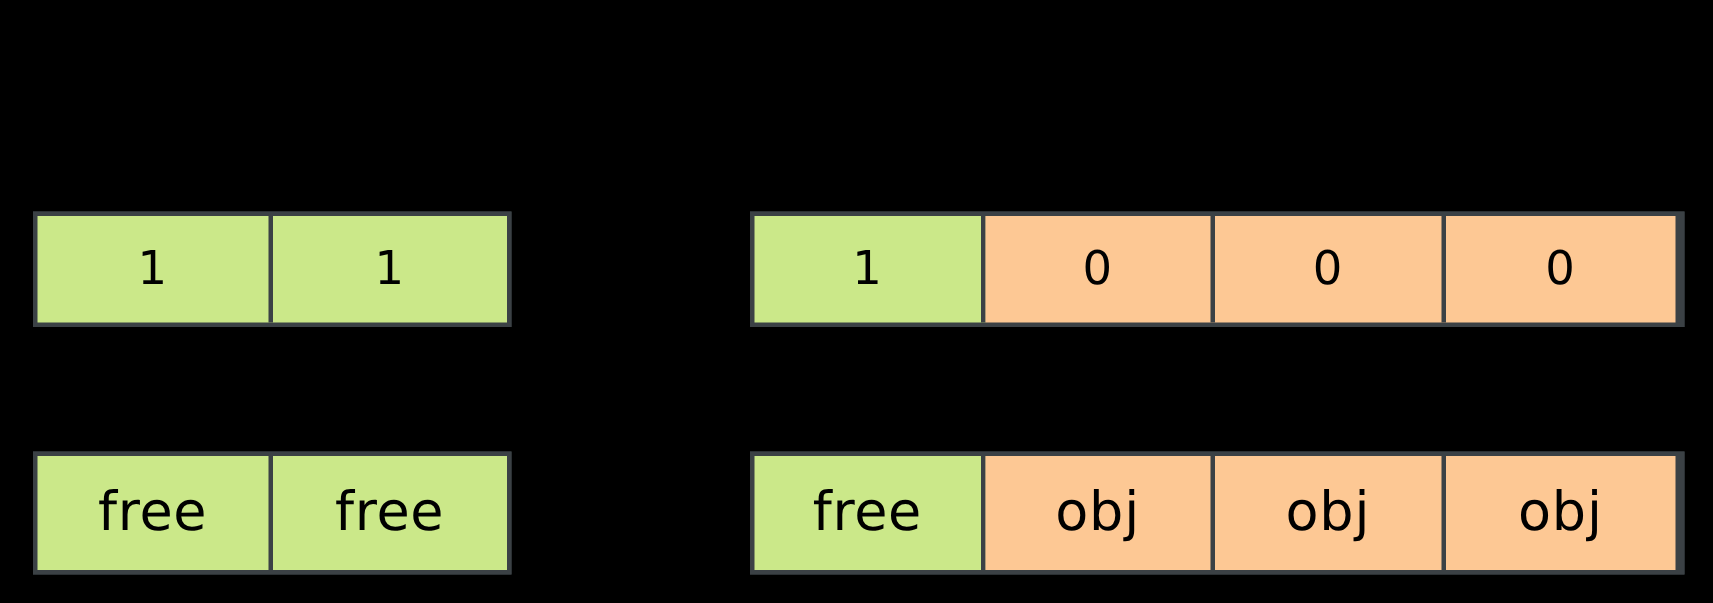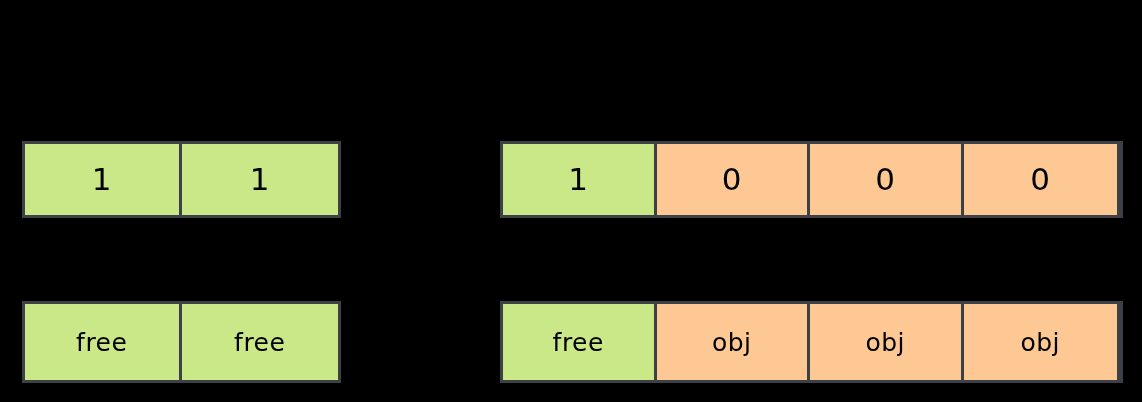--- a/index.html
+++ b/index.html
@@ -82,21 +82,21 @@
 
   #labels-right {
     left: 500px;
     top: 301px;
     width: 623px;
     height: 82px;
   }
   #labels-right .cell { width: 153.5px; }
 
   
-  .cell.word { font-size: 25px; }
+  .cell.word { font-size: 36px; }
   .cell.digit { font-size: 31px; }
 </style>
 </head>
 <body>
 
 <div id="canvas">
 
   <div class="cell-group" id="bitmap-left">
     <div class="cell free digit">1</div>
     <div class="cell free digit">1</div>

